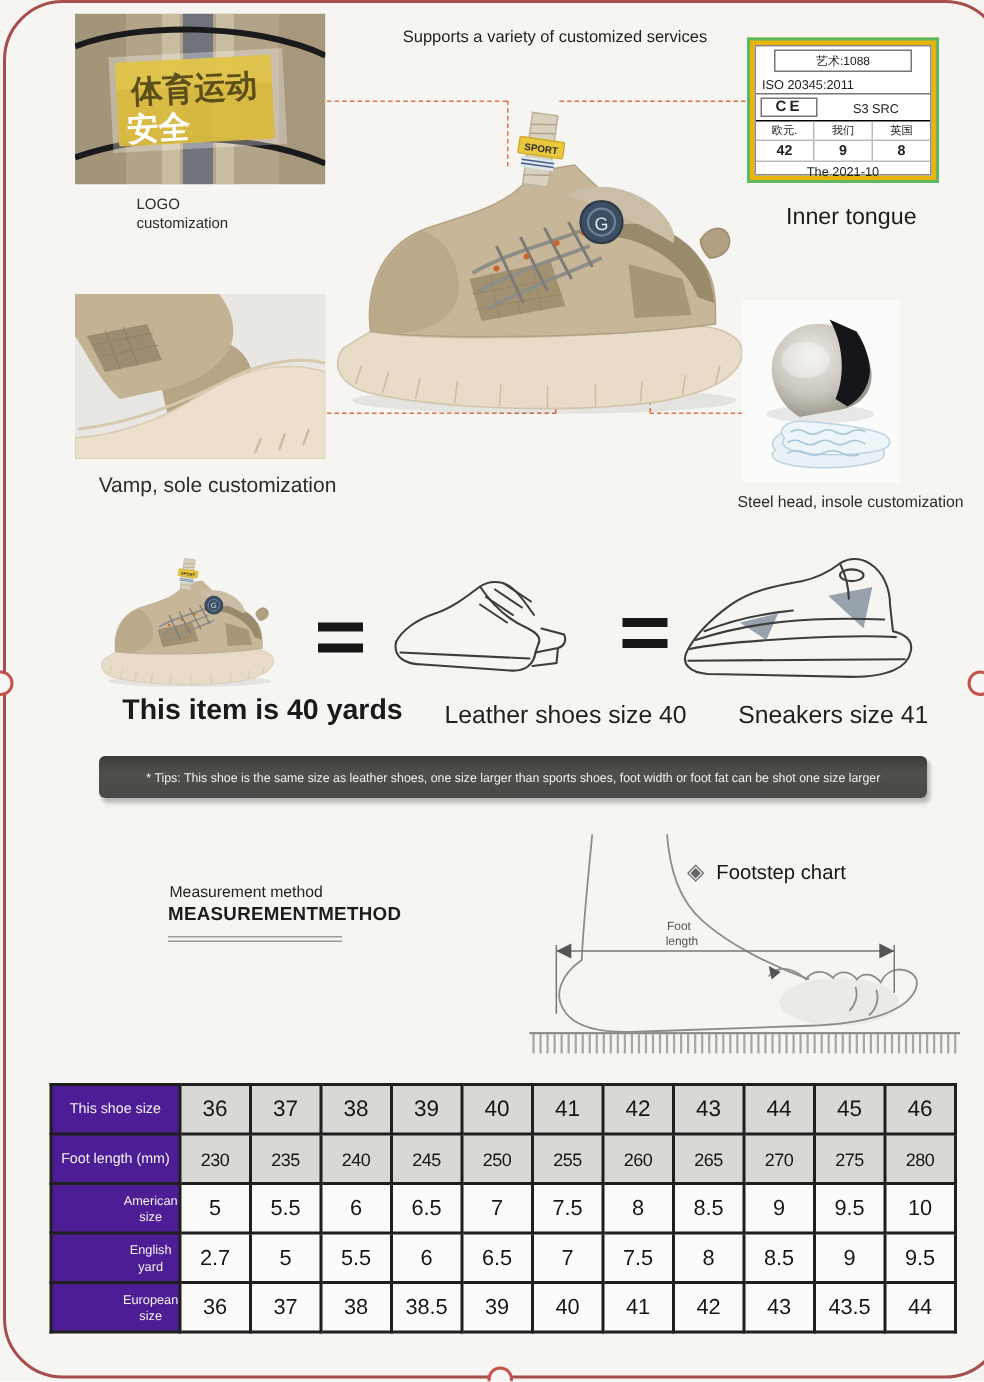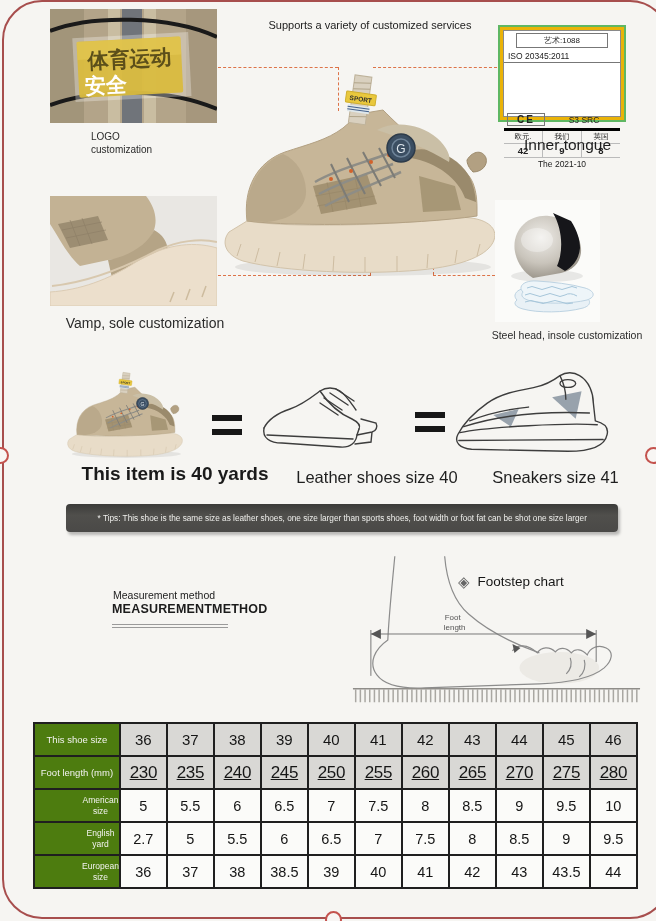--- a/index.html
+++ b/index.html
@@ -23,21 +23,21 @@
               font-size:11px; color:#222; }
 
   .logo-cap { left:91px; top:130px; font-size:10px; line-height:13px; white-space:pre-line; }
 
   
   .tag { position:absolute; left:498px; top:25px; width:128px; height:97px;
          border:2px solid #5fb763; background:#eab308; padding:3px; }
   .tag-in { border:1px solid #8a8a8a; background:#fff; height:100%; display:flex; flex-direction:column; font-size:8px; }
   .tag-art { border:1px solid #777; margin:2px 12px 0 12px; text-align:center; font-size:8px; padding:1px 0; }
   .tag-iso { border-bottom:1px solid #777; margin-top:2px; padding:1px 4px; font-size:8.5px; }
-  .tag-r3 { display:flex; align-items:center; border-bottom:3px solid #000000;margin-top:48px; }
+  .tag-r3 { display:flex; align-items:center; border-bottom:1px solid #000000; }
   .tag-ce { border:1px solid #777; margin:2px 3px; width:38px; text-align:center;
             font-weight:bold; font-size:10px; letter-spacing:2px; }
   .tag-grade { flex:1; text-align:center; font-size:8.5px; }
   .tag-cols { display:flex; border-bottom:1px solid #bbb; }
   .tag-cols > div { flex:1; text-align:center; padding:1px 0; border-right:1px solid #bbb; font-size:7.5px; }
   .tag-cols > div:last-child { border-right:none; }
   .tag-vals > div { font-size:9.5px; font-weight:bold; }
   .tag-date { text-align:center; font-size:8.5px; padding-top:1px; }
   .inner-tongue { left:524px; top:136px; font-size:15.5px; color:#1d1d1d; }
 
@@ -62,27 +62,27 @@
   .m-sub { left:112px; top:602px; font-size:12.5px; font-weight:700; color:#1c1c1c; letter-spacing:.2px; }
   .m-line { position:absolute; left:112px; top:624px; width:116px; height:4px;
             border-top:1px solid #9a9a9a; border-bottom:1px solid #9a9a9a; }
   .m-body { left:78px; top:648px; width:202px; font-size:8px; line-height:11.5px; color:#333; }
   .fs-hdr { position:absolute; left:458px; top:574px; display:flex; align-items:center; gap:8px; }
   .fs-dia { font-size:15px; color:#666; line-height:1; }
   .fs-txt { font-size:13.5px; color:#161616; }
 
   
   table.sizes { position:absolute; left:33px; top:722px; border-collapse:collapse; table-layout:fixed; }
-  table.sizes th { width:81px; background:#4d7c0f; color:#f3f3f0; font-weight:normal;
+  table.sizes th { width:81px; background:#4c1d95; color:#f3f3f0; font-weight:normal;
                    white-space:pre-line; text-align:center; vertical-align:middle; line-height:1.2; }
   table.sizes td { width:47px; text-align:center; vertical-align:middle; background:#fbfbf9; color:#161616; }
   table.sizes td, table.sizes th { border:2px solid #1f1f1f; height:33px; }
   table.sizes tr.shaded td { background:#d9d8d5; }
   .fs-big th { font-size:9.5px; }  .fs-sm th { font-size:8.5px;padding-left:47px; }
-  .v0 td { font-size:15px; } .v1 td { font-size:17px; letter-spacing:-.3px;text-decoration:underline; }
+  .v0 td { font-size:15px; } .v1 td { font-size:12px; letter-spacing:-.3px; }
   .v2 td,.v3 td,.v4 td { font-size:14.5px; }
 
   svg text { font-family:"Liberation Sans","DejaVu Sans",sans-serif; }
 </style>
 </head>
 <body>
 
 <div class="page">
 
   <svg width="0" height="0" style="position:absolute" aria-hidden="true">

